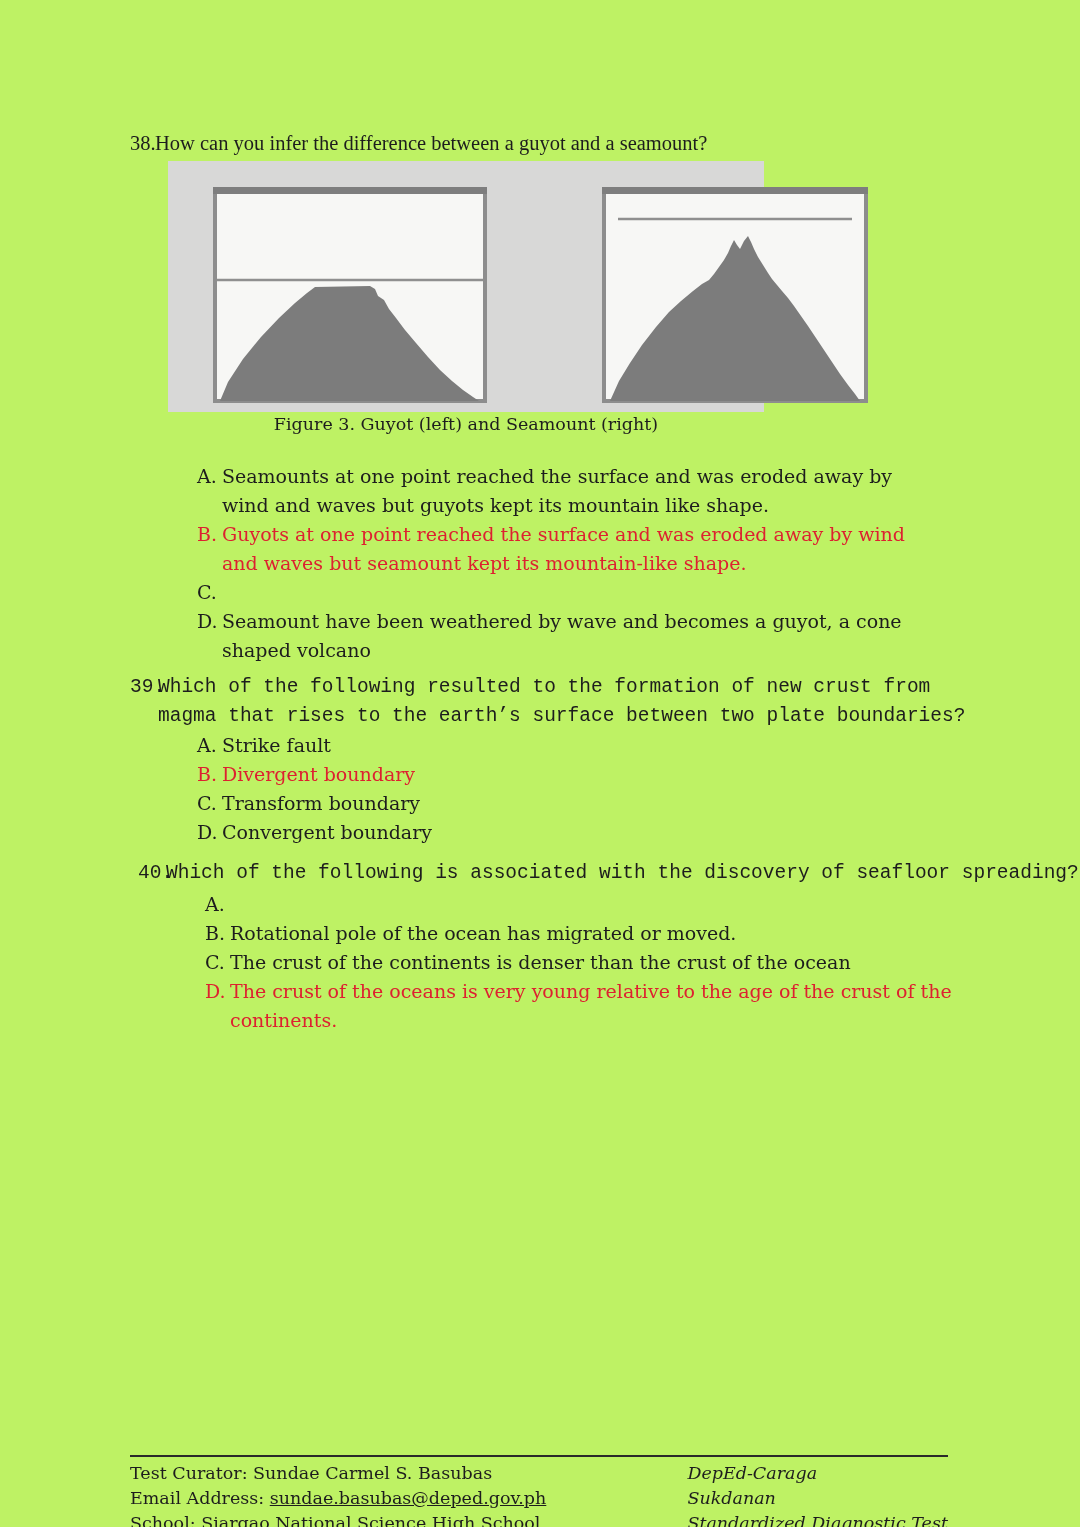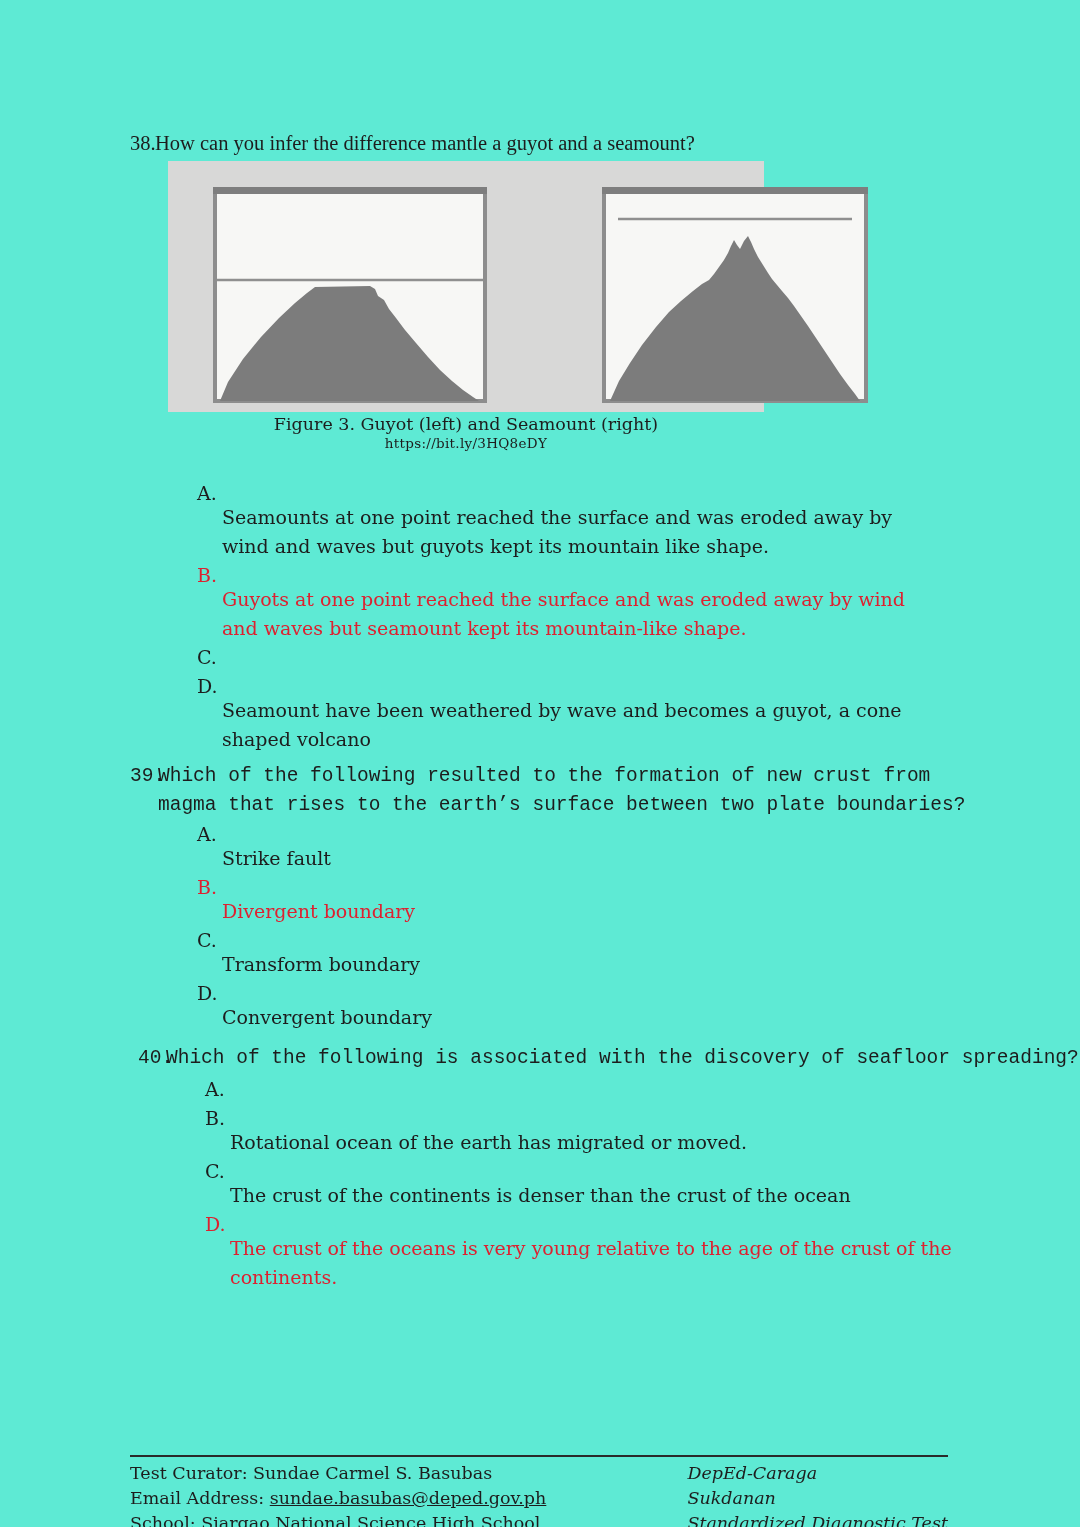--- a/index.html
+++ b/index.html
@@ -1,21 +1,21 @@
 <!DOCTYPE html>
 <html><head>
 <meta charset="utf-8">
 <style>
   * { box-sizing: border-box; }
   html, body { margin: 0; padding: 0; background: #ffffff; }
   .page {
     position: relative;
     width: 1080px;
     height: 1527px;
-    background: #5eead4;
+    background: #bef264;
     color: #1d1d1d;
     font-family: "DejaVu Serif", serif;
     padding-top: 129px;
     overflow: hidden;
   }
   .q-head {
     display: flex;
     margin-left: 130px;
     font-size: 19.5px;
     line-height: 29px;
@@ -57,21 +57,21 @@
     list-style: none;
     margin: 0 0 0 197px;
     padding: 0;
     font-size: 19px;
     line-height: 29px;
   }
   #q38 .options { margin-top: 27px; }
   #q40 .options { margin-top: 2px; }
   .option { display: flex; }
   .opt-letter { flex: none; width: 25px; }
-  .opt-text { white-space: pre-line; margin-top: 24px; }
+  .opt-text { white-space: pre-line; }
   .option.correct { color: #dd2130; }
 
   #q39 { margin-top: 8px; }
   #q40 { margin-top: 12px; padding-left: 8px; }
 
   .footer {
     position: absolute;
     top: 1455px;
     left: 130px;
     width: 818px;
@@ -88,21 +88,21 @@
   }
 </style>
 </head>
 <body>
 
 <div class="page">
 
   <section class="question" id="q38">
     <div class="q-head">
       <span class="q-num">38.</span>
-      <span class="q-text">How can you infer the difference mantle a guyot and a seamount?</span>
+      <span class="q-text">How can you infer the difference between a guyot and a seamount?</span>
     </div>
 
     <figure class="fig" style="margin-right:0;">
       <div class="fig-canvas">
 
         <div class="panel panel-left">
           <svg width="274" height="216" viewBox="0 0 274 216">
             <rect x="2" y="2" width="270" height="212" fill="#f7f7f5" stroke="#8d8d8d" stroke-width="4"></rect>
             <rect x="0" y="0" width="274" height="7" fill="#7e7e7e"></rect>
             <line x1="4" y1="93" x2="270" y2="93" stroke="#8f8f8f" stroke-width="2.5"></line>
@@ -114,21 +114,20 @@
           <svg width="266" height="216" viewBox="0 0 266 216">
             <rect x="2" y="2" width="262" height="212" fill="#f7f7f5" stroke="#8d8d8d" stroke-width="4"></rect>
             <rect x="0" y="0" width="266" height="7" fill="#7e7e7e"></rect>
             <line x1="16" y1="32" x2="250" y2="32" stroke="#8f8f8f" stroke-width="2.5"></line>
             <polygon fill="#7c7c7c" points="8,214 17,194 28,176 40,158 54,140 67,125 79,114 91,104 100,97 107,93 112,87 117,80 122,73 126,66 129,59 132,53 135,58 138,62 142,54 146,49 149,55 152,62 156,70 161,78 166,86 170,92 175,98 180,104 186,111 192,119 199,129 206,139 214,151 222,163 230,175 238,187 246,198 253,207 258,214"></polygon>
           </svg>
         </div>
       </div>
       <figcaption>
         <div class="fig-caption">Figure 3. Guyot (left) and Seamount (right)</div>
-        <div class="fig-source">https://bit.ly/3HQ8eDY</div>
       </figcaption>
     </figure>
 
     <ul class="options">
       <li class="option">
         <span class="opt-letter">A.</span>
         <span class="opt-text">Seamounts at one point reached the surface and was eroded away by
 wind and waves but guyots kept its mountain like shape.</span>
       </li>
       <li class="option correct">
@@ -177,21 +176,21 @@
     <div class="q-head">
       <span class="q-num">40.</span>
       <span class="q-text">Which of the following is associated with the discovery of seafloor spreading?</span>
     </div>
     <ul class="options">
       <li class="option">
         <span class="opt-letter">A.</span>
       </li>
       <li class="option">
         <span class="opt-letter">B.</span>
-        <span class="opt-text">Rotational ocean of the earth has migrated or moved.</span>
+        <span class="opt-text">Rotational pole of the ocean has migrated or moved.</span>
       </li>
       <li class="option">
         <span class="opt-letter">C.</span>
         <span class="opt-text">The crust of the continents is denser than the crust of the ocean</span>
       </li>
       <li class="option correct">
         <span class="opt-letter">D.</span>
         <span class="opt-text">The crust of the oceans is very young relative to the age of the crust of the
 continents.</span>
       </li>

